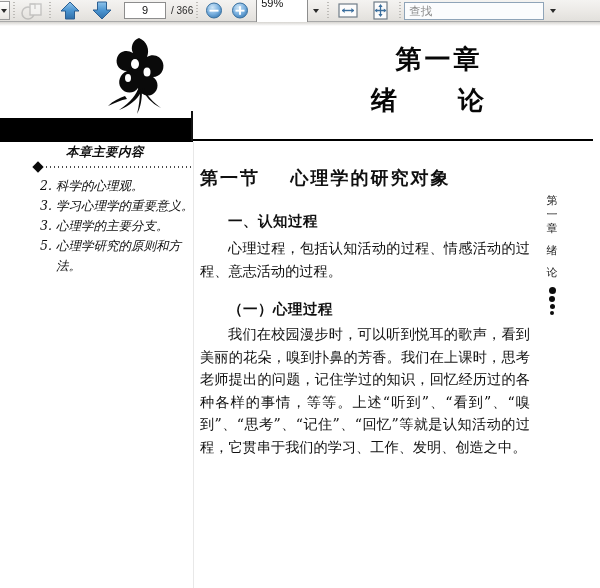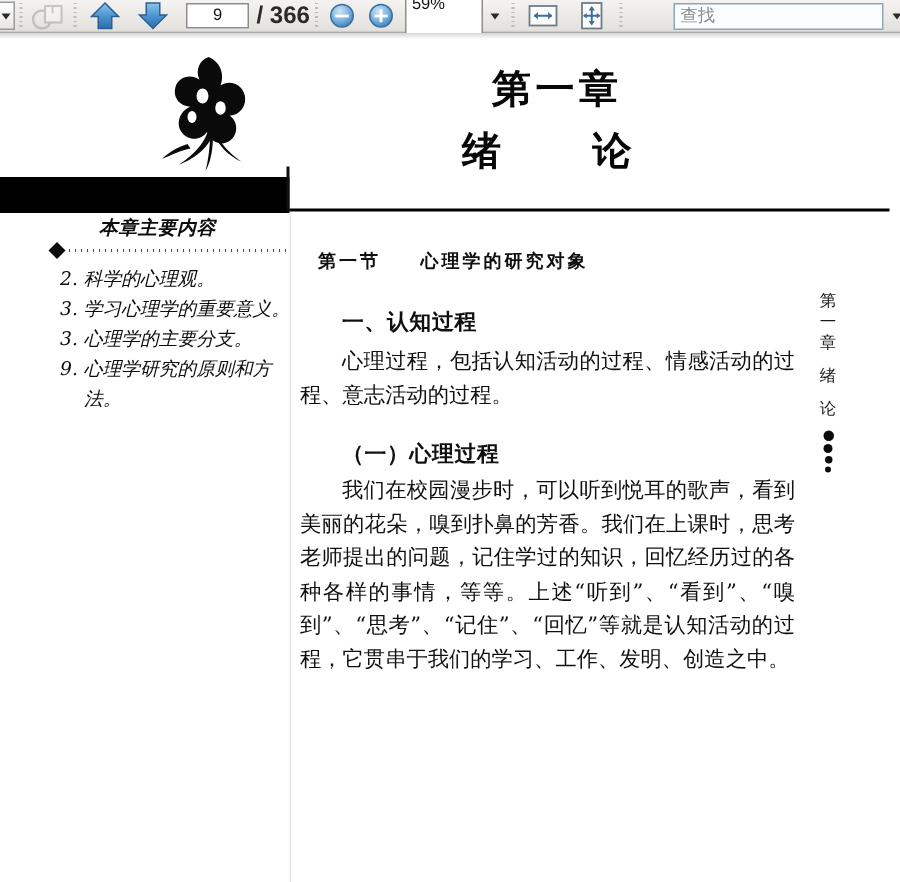--- a/index.html
+++ b/index.html
@@ -63,22 +63,22 @@
     flex: 0 0 auto;
     width: 42px; height: 17px;
     border: 1px solid #8d8d8d;
     background: #ffffff;
     font-size: 11px; color: #111;
     text-align: center; line-height: 15px;
     margin-right: 5px;
   }
   .page-total {
     flex: 0 0 auto;
-    font-size: 16px; color: #2a2a2a;
-    line-height: 14px; white-space: nowrap; font-weight: bold;
+    font-size: 10px; color: #2a2a2a;
+    line-height: 14px; white-space: nowrap;
   }
 
   
   .zoom-circle { width: 24px; height: 21px; }
 
   
   .zoom-box {
     flex: 0 0 auto;
     width: 52px; height: 31px;
     border: 1px solid #8d8d8d;
@@ -95,21 +95,21 @@
   .fit-btn { width: 30px; height: 21px; }
 
   
   .search-box {
     flex: 0 0 auto;
     width: 140px; height: 18px;
     border: 1px solid #8fa4b8;
     background: #fbfcfd;
     font-size: 11.5px; color: #8b8b8b;
     padding-left: 4px; line-height: 16px;
-    overflow: hidden; white-space: nowrap; margin-left: 31px;
+    overflow: hidden; white-space: nowrap;
   }
   .search-caret-btn {
     flex: 0 0 auto; width: 18px; height: 18px;
     display: flex; align-items: center; justify-content: center;
   }
 
   
   #page {
     position: absolute; left: 0; top: 26px;
     width: 600px; height: 562px;
@@ -138,22 +138,22 @@
   }
 
   #chapter-title {
     position: absolute; left: 300px; top: 16px;
     width: 250px;
     text-align: left;
     font-family: "DejaVu Serif", serif;
     font-weight: bold;
     color: #070707;
   }
-  #chapter-line1 { font-size: 26px; letter-spacing: 3px; padding-left: 28px; }
-  #chapter-line2 { font-size: 26px; letter-spacing: 3px; padding-left: 8px; margin-top: 6px; }
+  #chapter-line1 { font-size: 26px; letter-spacing: 3px; padding-left: 28px; text-align: center; }
+  #chapter-line2 { font-size: 26px; letter-spacing: 3px; padding-left: 8px; margin-top: 6px; text-align: center; }
 
   
   #sidebar {
     position: absolute; left: 30px; top: 118px;
     width: 162px;
     font-family: "DejaVu Serif", serif;
     color: #0d0d0d;
     font-style: italic;
   }
   #sb-heading {
@@ -187,23 +187,23 @@
   }
 
   
   #body-col {
     position: absolute; left: 200px; top: 140px;
     width: 330px;
     font-family: "DejaVu Serif", serif;
     color: #101010;
   }
   .sec-h1 {
-    font-size: 12px; font-weight: bold;
+    font-size: 18px; font-weight: bold;
     letter-spacing: 2px;
-    margin: 0 0 22px 12px;
+    margin: 0 0 22px 0;
   }
   .sec-h1 .gap { display: inline-block; width: 14px; }
   .para {
     font-size: 14.2px;
     line-height: 22.5px;
     text-indent: 28px;
     margin: 0 0 10px 0;
     text-align: justify;
     letter-spacing: 0px;
   }
@@ -404,21 +404,21 @@
     <div class="sb-item">
       <span>2. 科学的心理观。</span>
     </div>
     <div class="sb-item">
       <span>3. 学习心理学的重要意义。</span>
     </div>
     <div class="sb-item">
       <span>3. 心理学的主要分支。</span>
     </div>
     <div class="sb-item">
-      <span>9. 心理学研究的原则和方</span>
+      <span>5. 心理学研究的原则和方</span>
       <span class="cont">法。</span>
     </div>
   </div>
 
   <div id="body-col">
     <div class="sec-h1">
       <span>第一节</span>
       <span class="gap"></span>
       <span>心理学的研究对象</span>
     </div>

